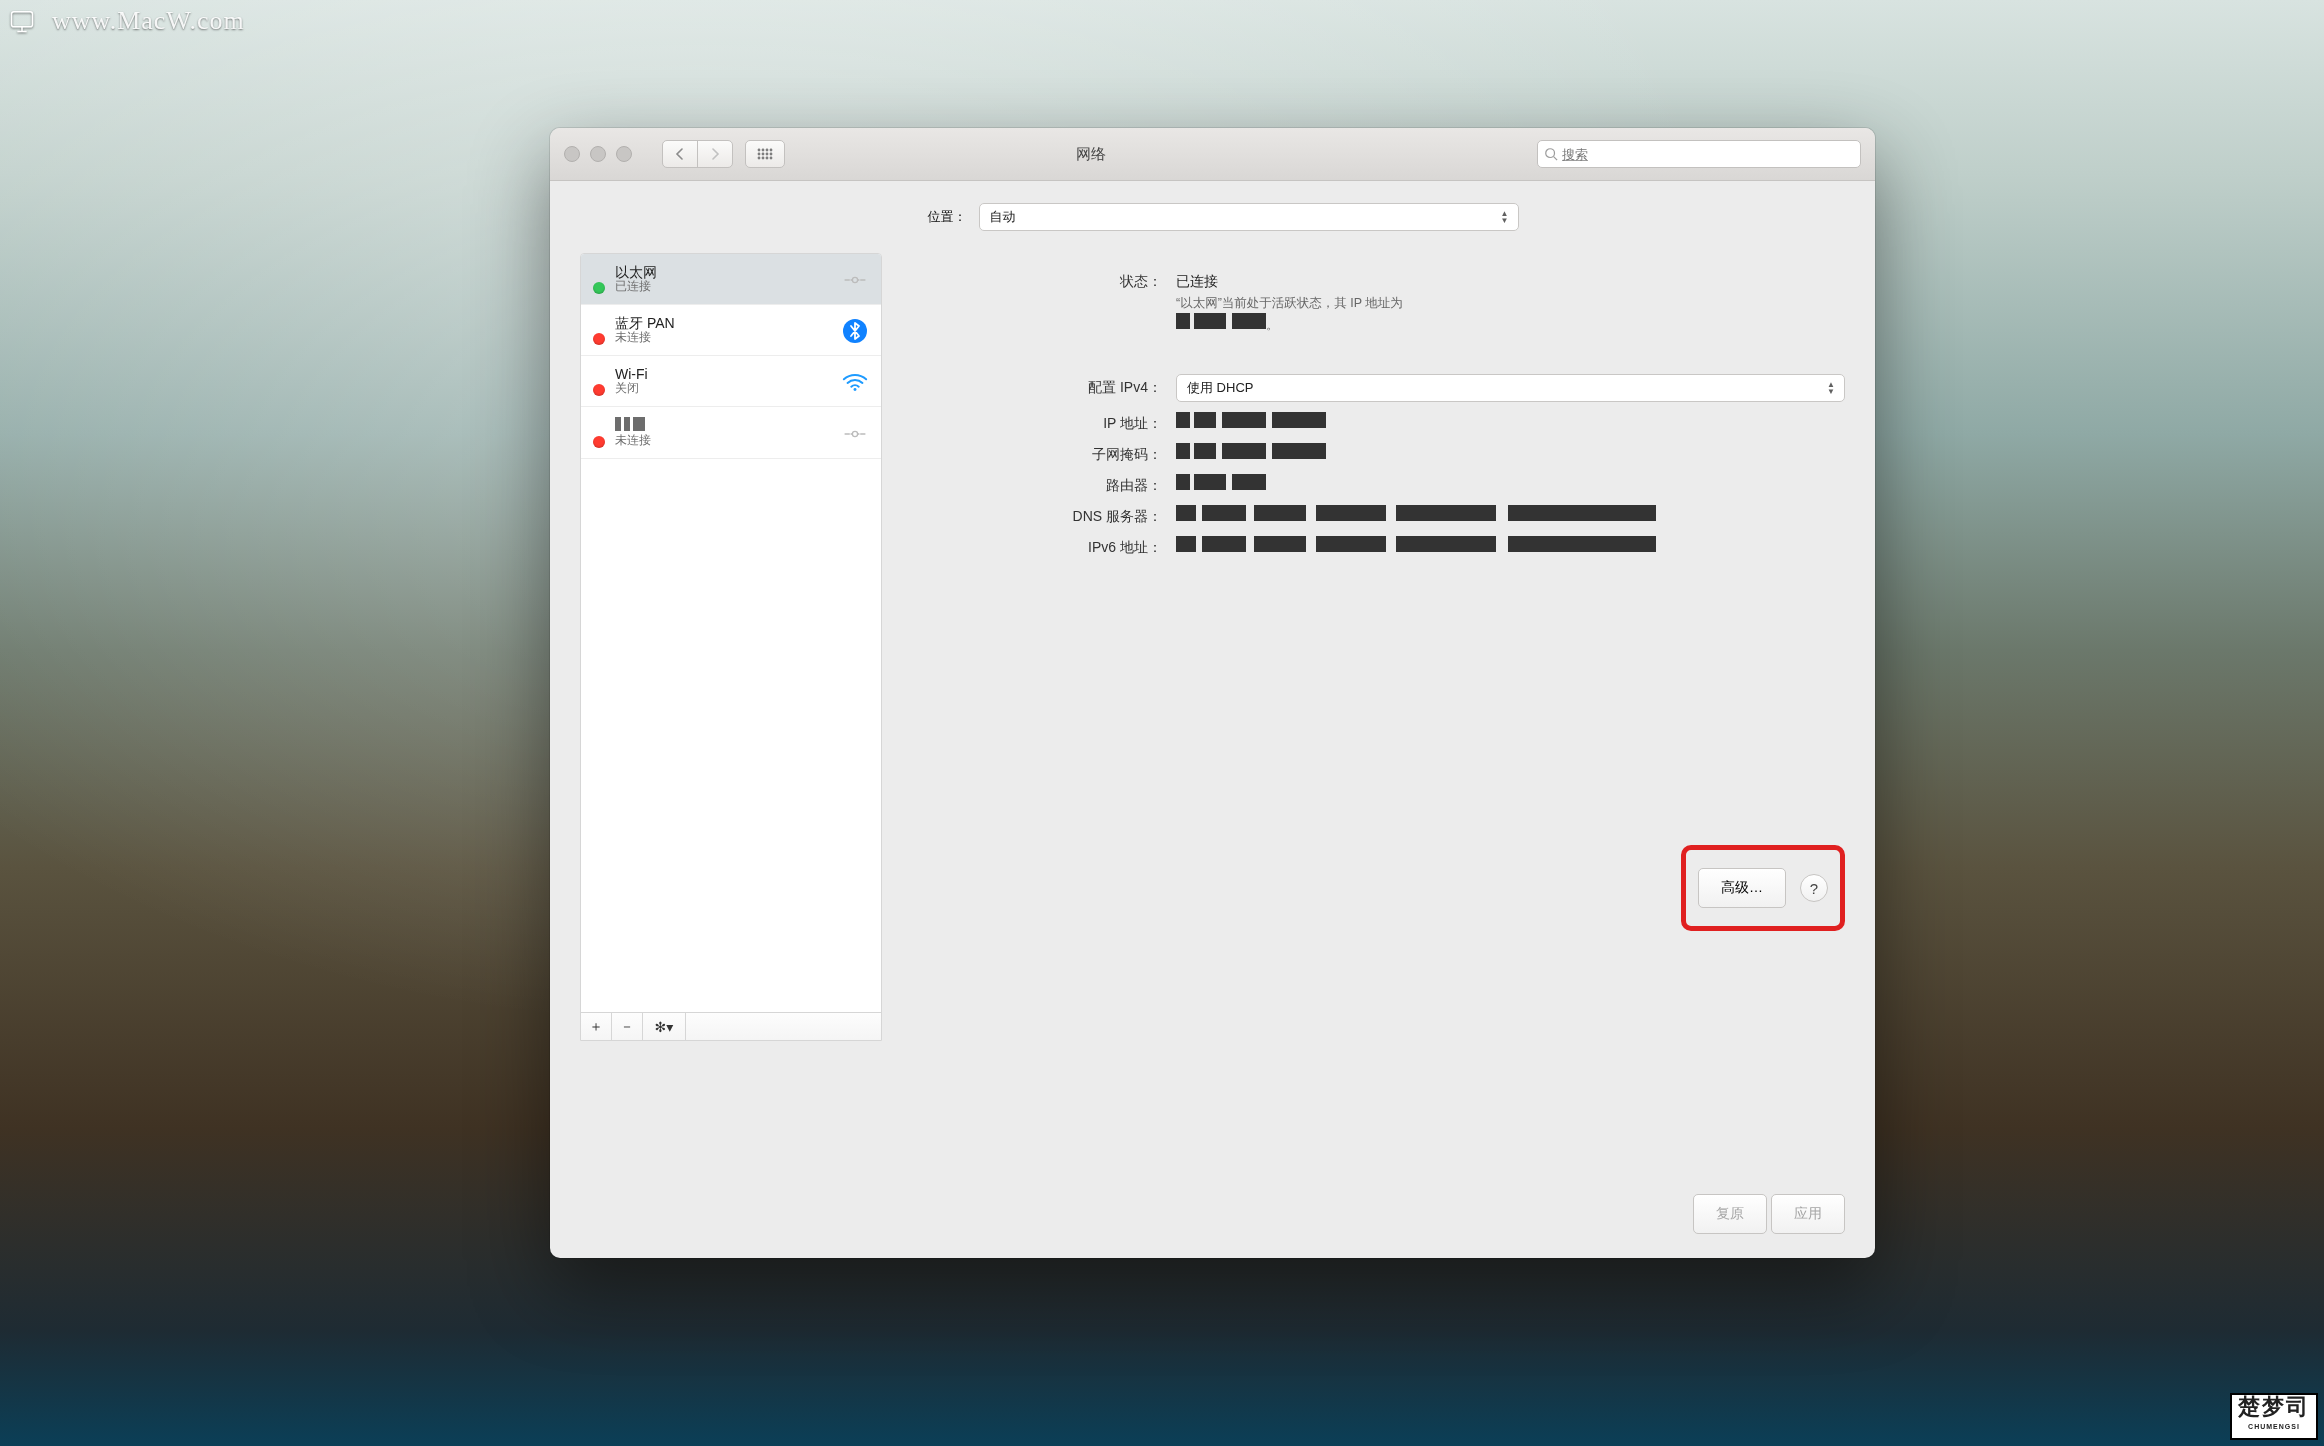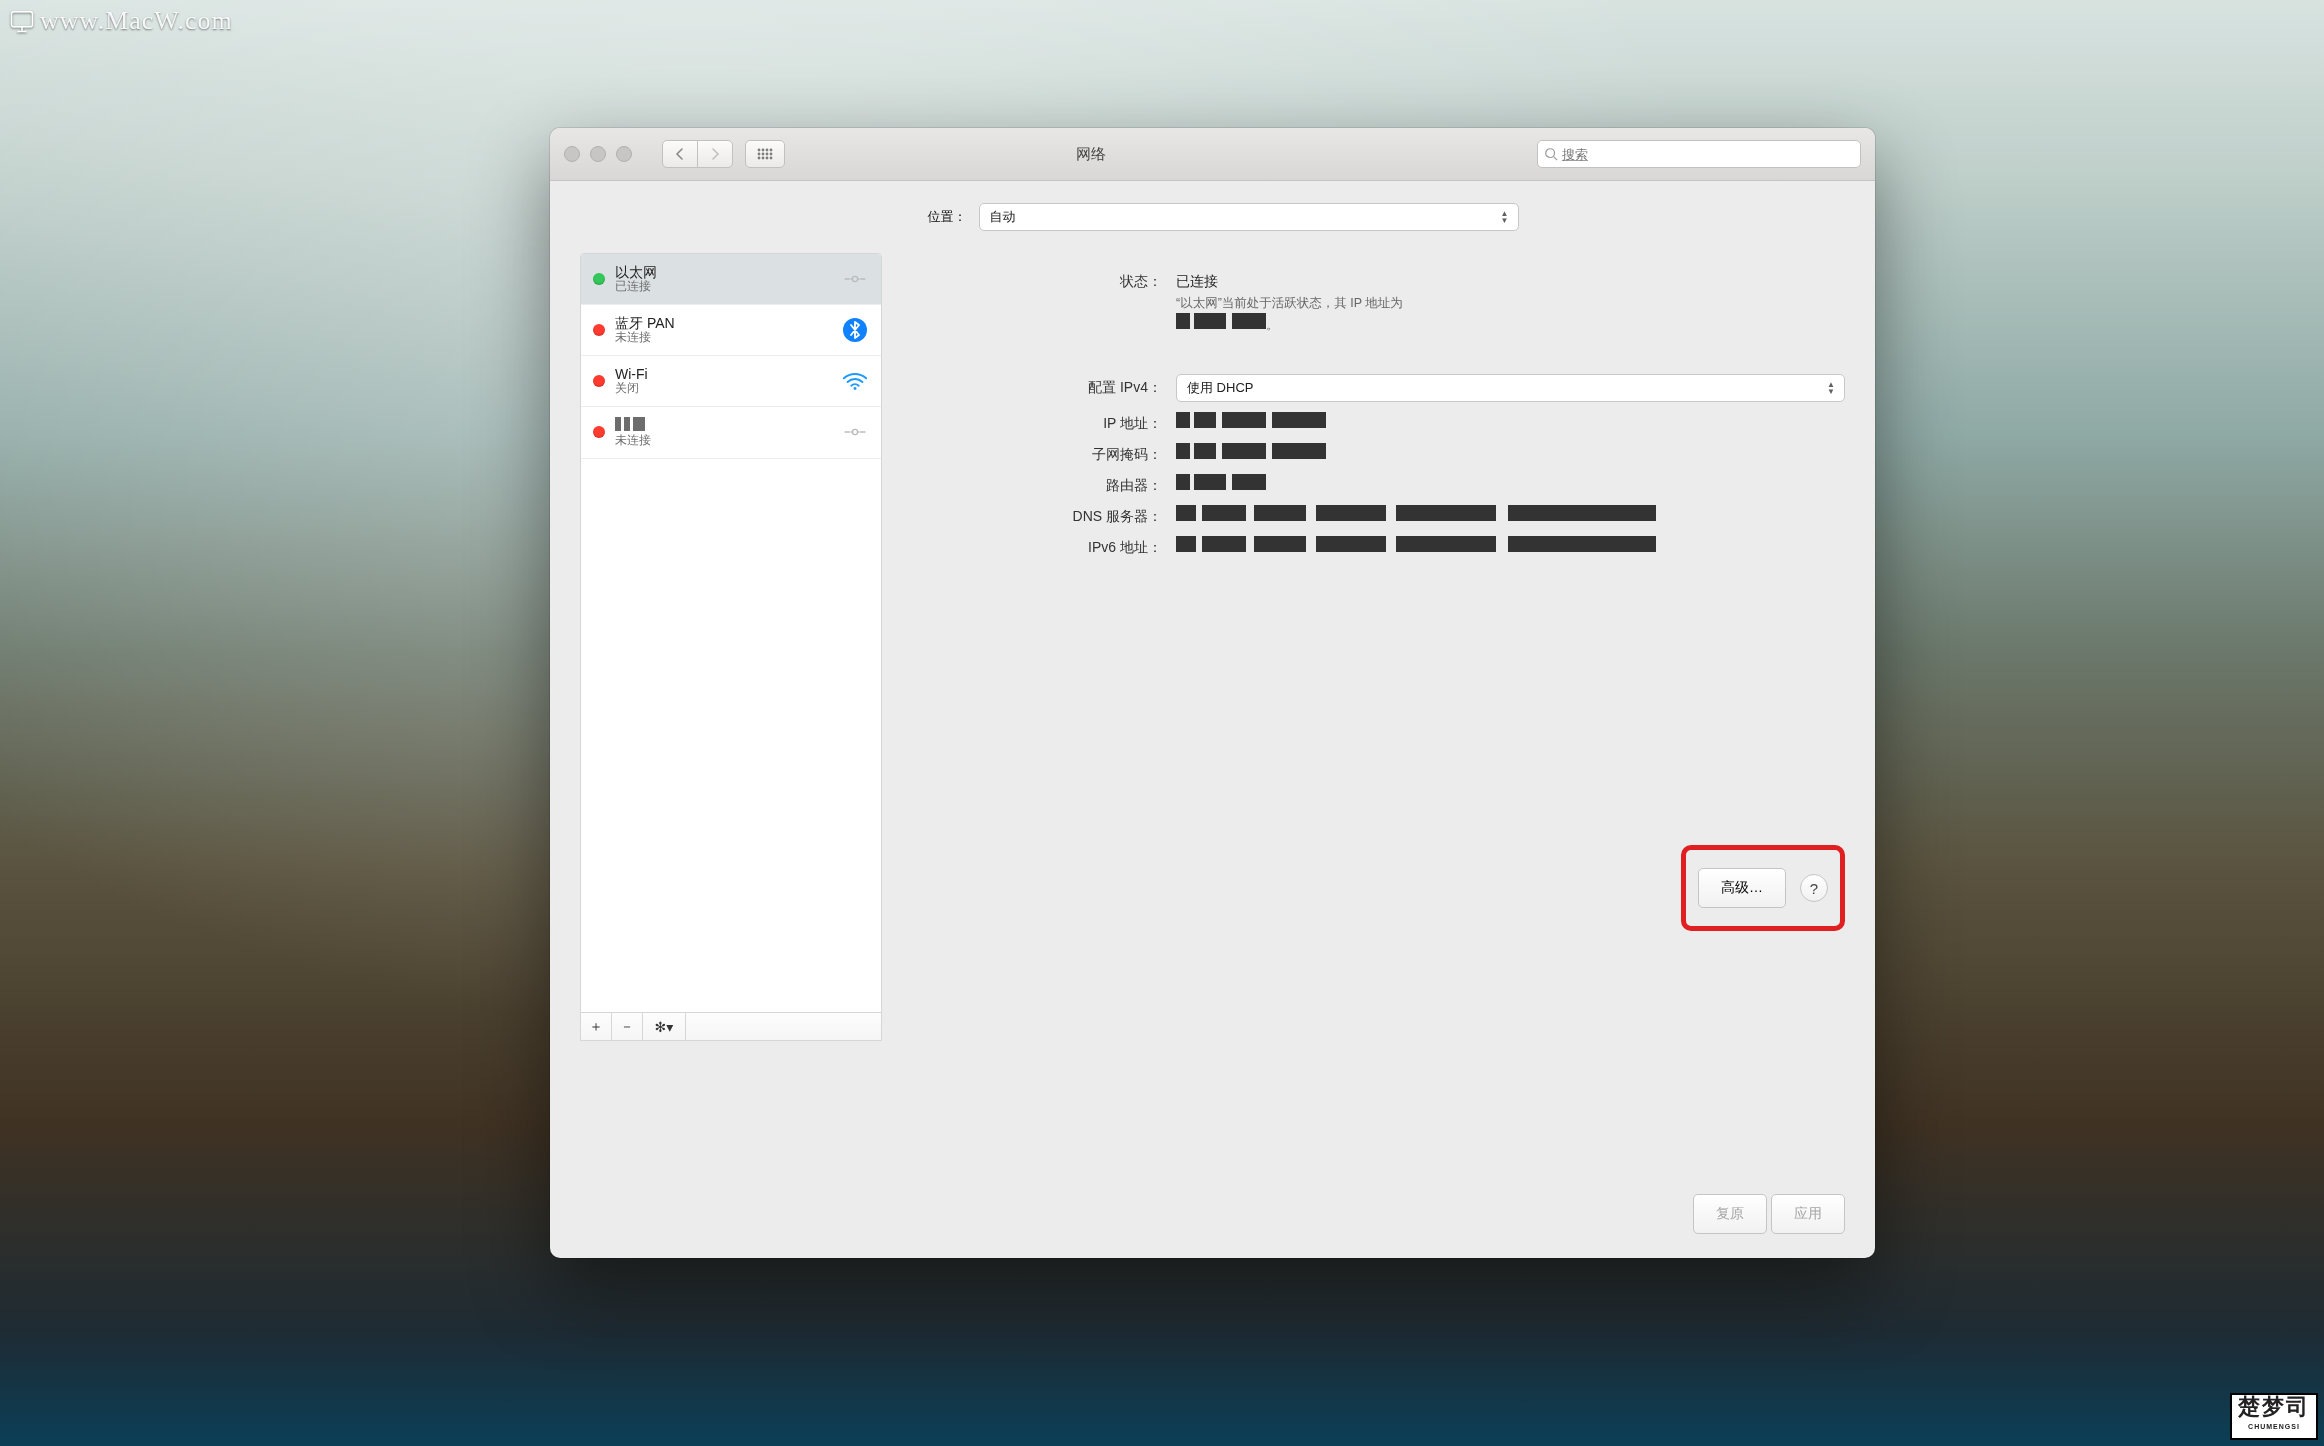--- a/index.html
+++ b/index.html
@@ -22,21 +22,21 @@
       linear-gradient(180deg, #d8e3e0 0%, #bfcfca 12%, #8fa9a5 30%, #6b786b 45%, #5a533f 60%, #3f3223 78%, #1e2b33 92%, #0b3f57 100%);
     background-size: cover;
     transform-origin: top left;
   }
 
   .watermark {
     position: absolute;
     top: 6px; left: 8px;
     display: flex;
     align-items: center;
-    gap: 4px;
+    gap: 16px;
     color: rgba(255,255,255,0.92);
     font-family: Georgia, "Times New Roman", serif;
     font-size: 26px;
     letter-spacing: 1px;
     text-shadow: 0 1px 2px rgba(0,0,0,0.5);
   }
   .watermark svg { filter: drop-shadow(0 1px 1px rgba(0,0,0,0.5)); }
 
   .bottom-watermark {
     position: absolute;
@@ -176,21 +176,21 @@
     width: 300px;
     background: #fff;
     border: 1px solid #d6d6d6;
     border-radius: 4px 4px 0 0;
     height: 786px;
     overflow:hidden;
     position:relative;
   }
   .service {
     display:flex;
-    align-items:center;
+    align-items:flex-end;
     gap:10px;
     padding: 10px 12px;
     border-bottom: 1px solid #ededed;
     cursor: default;
   }
   .service.selected {
     background: #dbe0e3;
   }
   .status-dot {
     width:12px; height:12px; border-radius:50%;

